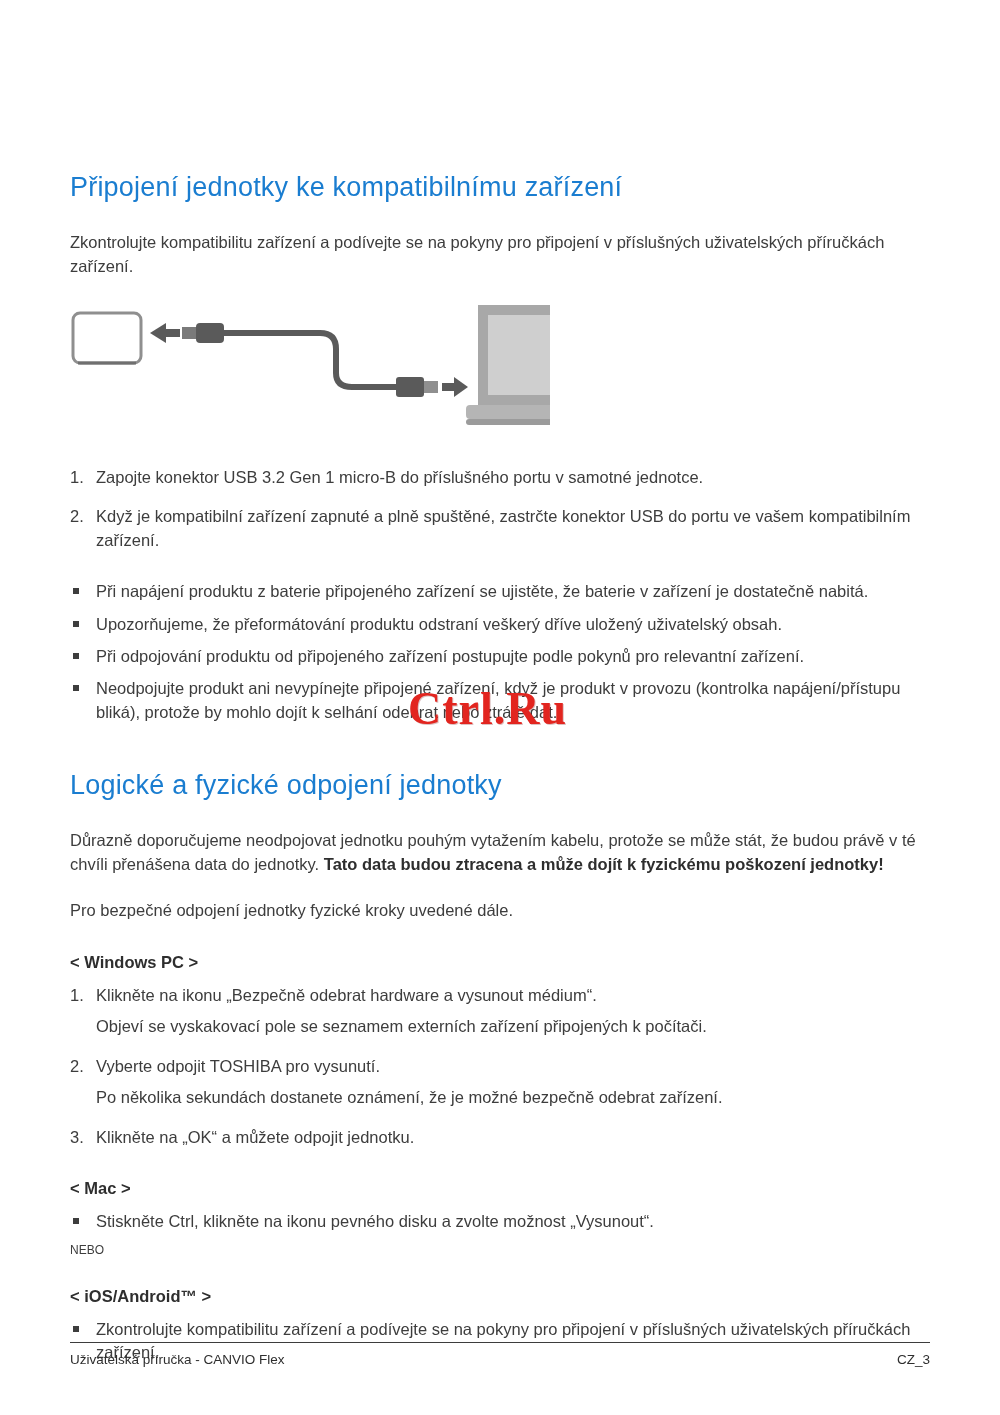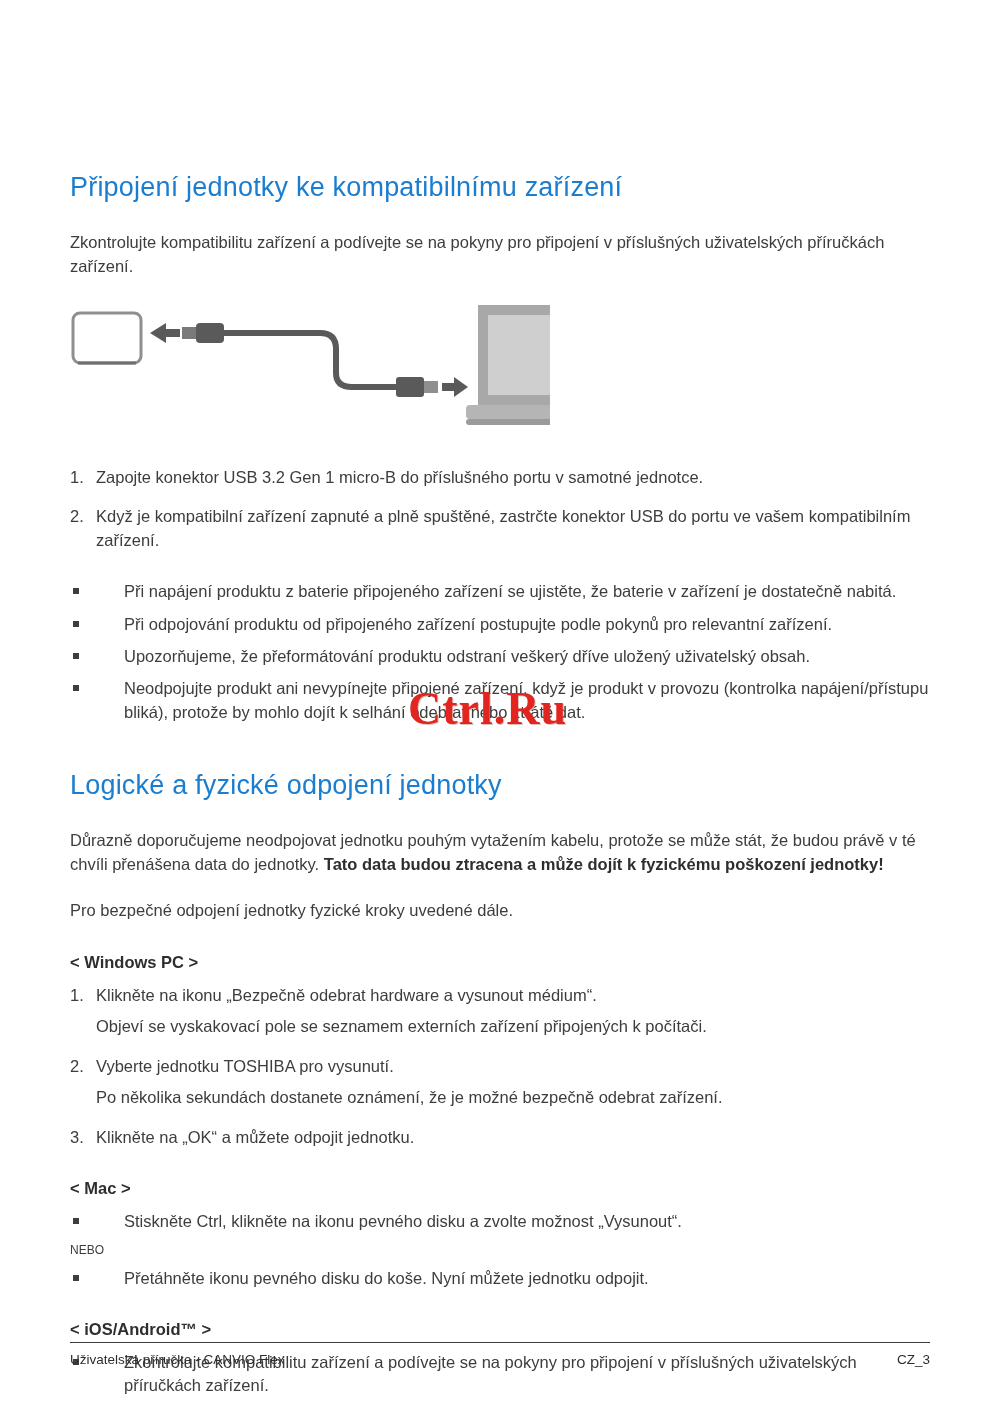--- a/index.html
+++ b/index.html
@@ -31,21 +31,21 @@
 
   
   .illustration { margin: 14px 0 26px 0; }
 
   
   .li { display: flex; font-size: 16.5px; line-height: 1.42; margin: 0 0 16px 0; max-width: 866px; }
   .li .num { flex: 0 0 26px; }
   .li .li-text { flex: 1; }
 
   .bullets { margin-top: 28px; }
-  .bullet { display: flex; font-size: 16.5px; line-height: 1.42; margin: 0 0 9px 0; max-width: 880px; gap: 28px; }
+  .bullet { display: flex; font-size: 16.5px; line-height: 1.42; margin: 0 0 9px 0; max-width: 880px; }
   .bullet .bmark { flex: 0 0 26px; position: relative; }
   .bullet .bmark::before {
     content: ""; position: absolute; left: 3px; top: 8px;
     width: 6px; height: 6px; background: #3d3d3d;
   }
   .bullet .li-text { flex: 1; }
 
   .sub-line { margin: -8px 0 16px 26px; font-size: 16.5px; line-height: 1.42; max-width: 840px; }
 
   .subheading { font-size: 16.5px; font-weight: bold; color: #2e2e2e; margin: 30px 0 12px 0; }
@@ -137,25 +137,25 @@
     </div>
   </div>
 
   <div class="bullets">
     <div class="bullet">
       <span class="bmark"></span>
       <div class="li-text">Při napájení produktu z baterie připojeného zařízení se ujistěte, že baterie v zařízení je dostatečně nabitá.</div>
     </div>
     <div class="bullet">
       <span class="bmark"></span>
+      <div class="li-text">Upozorňujeme, že přeformátování produktu odstraní veškerý dříve uložený uživatelský obsah.</div>
+    </div>
+    <div class="bullet">
+      <span class="bmark"></span>
       <div class="li-text">Při odpojování produktu od připojeného zařízení postupujte podle pokynů pro relevantní zařízení.</div>
-    </div>
-    <div class="bullet">
-      <span class="bmark"></span>
-      <div class="li-text">Upozorňujeme, že přeformátování produktu odstraní veškerý dříve uložený uživatelský obsah.</div>
     </div>
     <div class="bullet">
       <span class="bmark"></span>
       <div class="li-text">Neodpojujte produkt ani nevypínejte připojené zařízení, když je produkt v provozu (kontrolka napájení/přístupu bliká), protože by mohlo dojít k selhání odebrat nebo ztrátě dat.</div>
     </div>
   </div>
 
   <h1 class="section-title section-gap">Logické a fyzické odpojení jednotky</h1>
 
   <p class="para"><span>Důrazně doporučujeme neodpojovat jednotku pouhým vytažením kabelu, protože se může stát, že budou právě v té chvíli přenášena data do jednotky. </span><b>Tato data budou ztracena a může dojít k fyzickému poškození jednotky!</b></p>
@@ -165,41 +165,37 @@
   <div class="subheading">&lt; Windows PC &gt;</div>
 
   <div>
     <div class="li">
       <span class="num">1.</span>
       <div class="li-text">Klikněte na ikonu „Bezpečně odebrat hardware a vysunout médium“.</div>
     </div>
     <div class="sub-line">Objeví se vyskakovací pole se seznamem externích zařízení připojených k počítači.</div>
     <div class="li">
       <span class="num">2.</span>
-      <div class="li-text">Vyberte jednotku TOSHIBA pro vysunutí.</div>
+      <div class="li-text">Vyberte odpojit TOSHIBA pro vysunutí.</div>
     </div>
     <div class="sub-line">Po několika sekundách dostanete oznámení, že je možné bezpečně odebrat zařízení.</div>
     <div class="li">
       <span class="num">3.</span>
       <div class="li-text">Klikněte na „OK“ a můžete odpojit jednotku.</div>
     </div>
   </div>
 
   <div class="subheading">&lt; Mac &gt;</div>
 
   <div>
     <div class="bullet">
       <span class="bmark"></span>
       <div class="li-text">Stiskněte Ctrl, klikněte na ikonu pevného disku a zvolte možnost „Vysunout“.</div>
     </div>
     <div class="or-label">NEBO</div>
-    <div class="bullet">
-      <span class="bmark"></span>
-      <div class="li-text">Přetáhněte ikonu pevného disku do koše. Nyní můžete jednotku odpojit.</div>
-    </div>
   </div>
 
   <div class="subheading">&lt; iOS/Android™ &gt;</div>
 
   <div>
     <div class="bullet">
       <span class="bmark"></span>
       <div class="li-text">Zkontrolujte kompatibilitu zařízení a podívejte se na pokyny pro připojení v příslušných uživatelských příručkách zařízení.</div>
     </div>
   </div>

